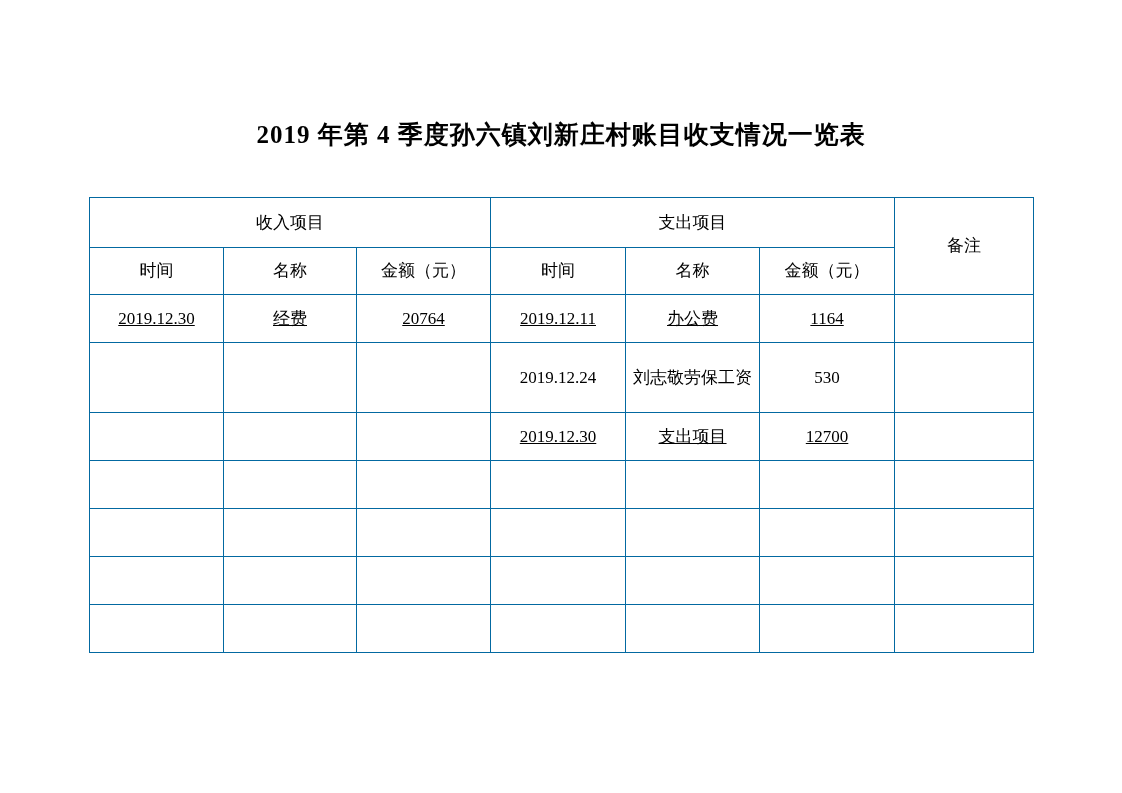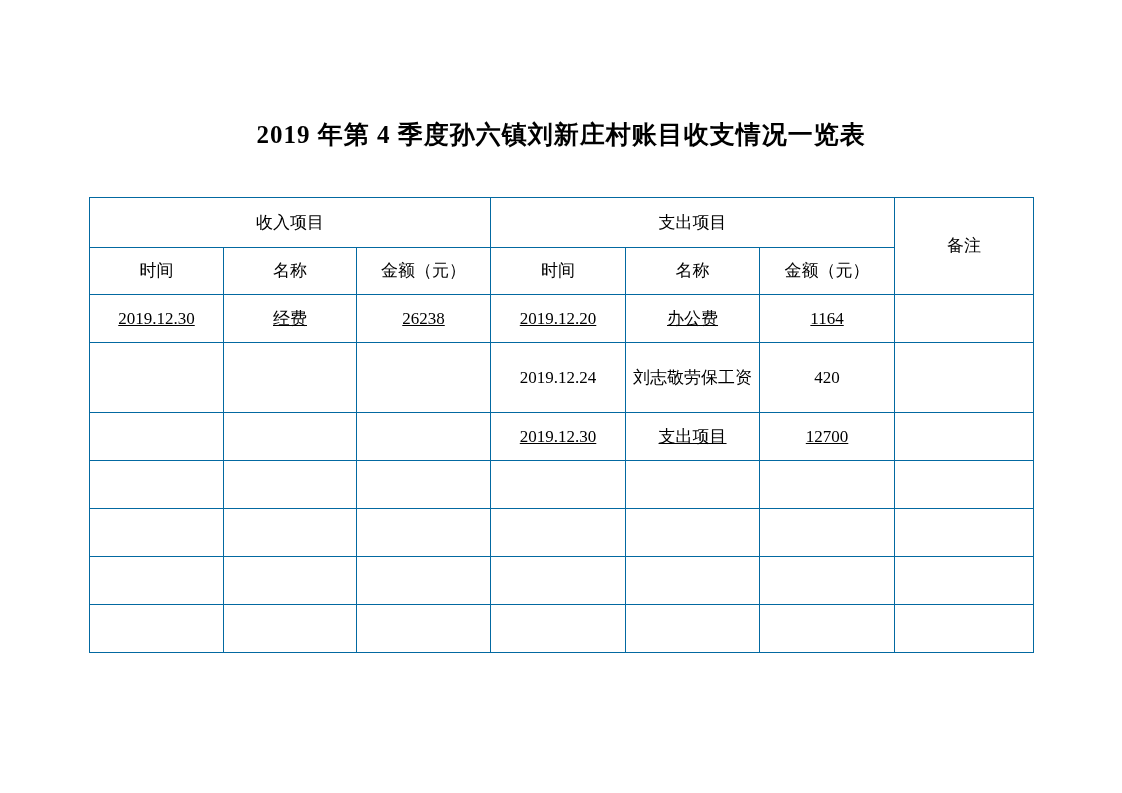--- a/index.html
+++ b/index.html
@@ -103,34 +103,34 @@
           <td>名称</td>
           <td>金额（元）</td>
           <td>时间</td>
           <td>名称</td>
           <td>金额（元）</td>
         </tr>
 
         <tr class="row-normal">
           <td>2019.12.30</td>
           <td>经费</td>
-          <td>26238</td>
-          <td>2019.12.20</td>
+          <td>20764</td>
+          <td>2019.12.11</td>
           <td>办公费</td>
           <td>1164</td>
           <td></td>
         </tr>
 
         <tr class="row-tall">
           <td></td>
           <td></td>
           <td></td>
           <td>2019.12.24</td>
           <td class="wrap-cell">刘志敬劳保工资</td>
-          <td>420</td>
+          <td>530</td>
           <td></td>
         </tr>
 
         <tr class="row-normal">
           <td></td>
           <td></td>
           <td></td>
           <td>2019.12.30</td>
           <td>支出项目</td>
           <td>12700</td>

